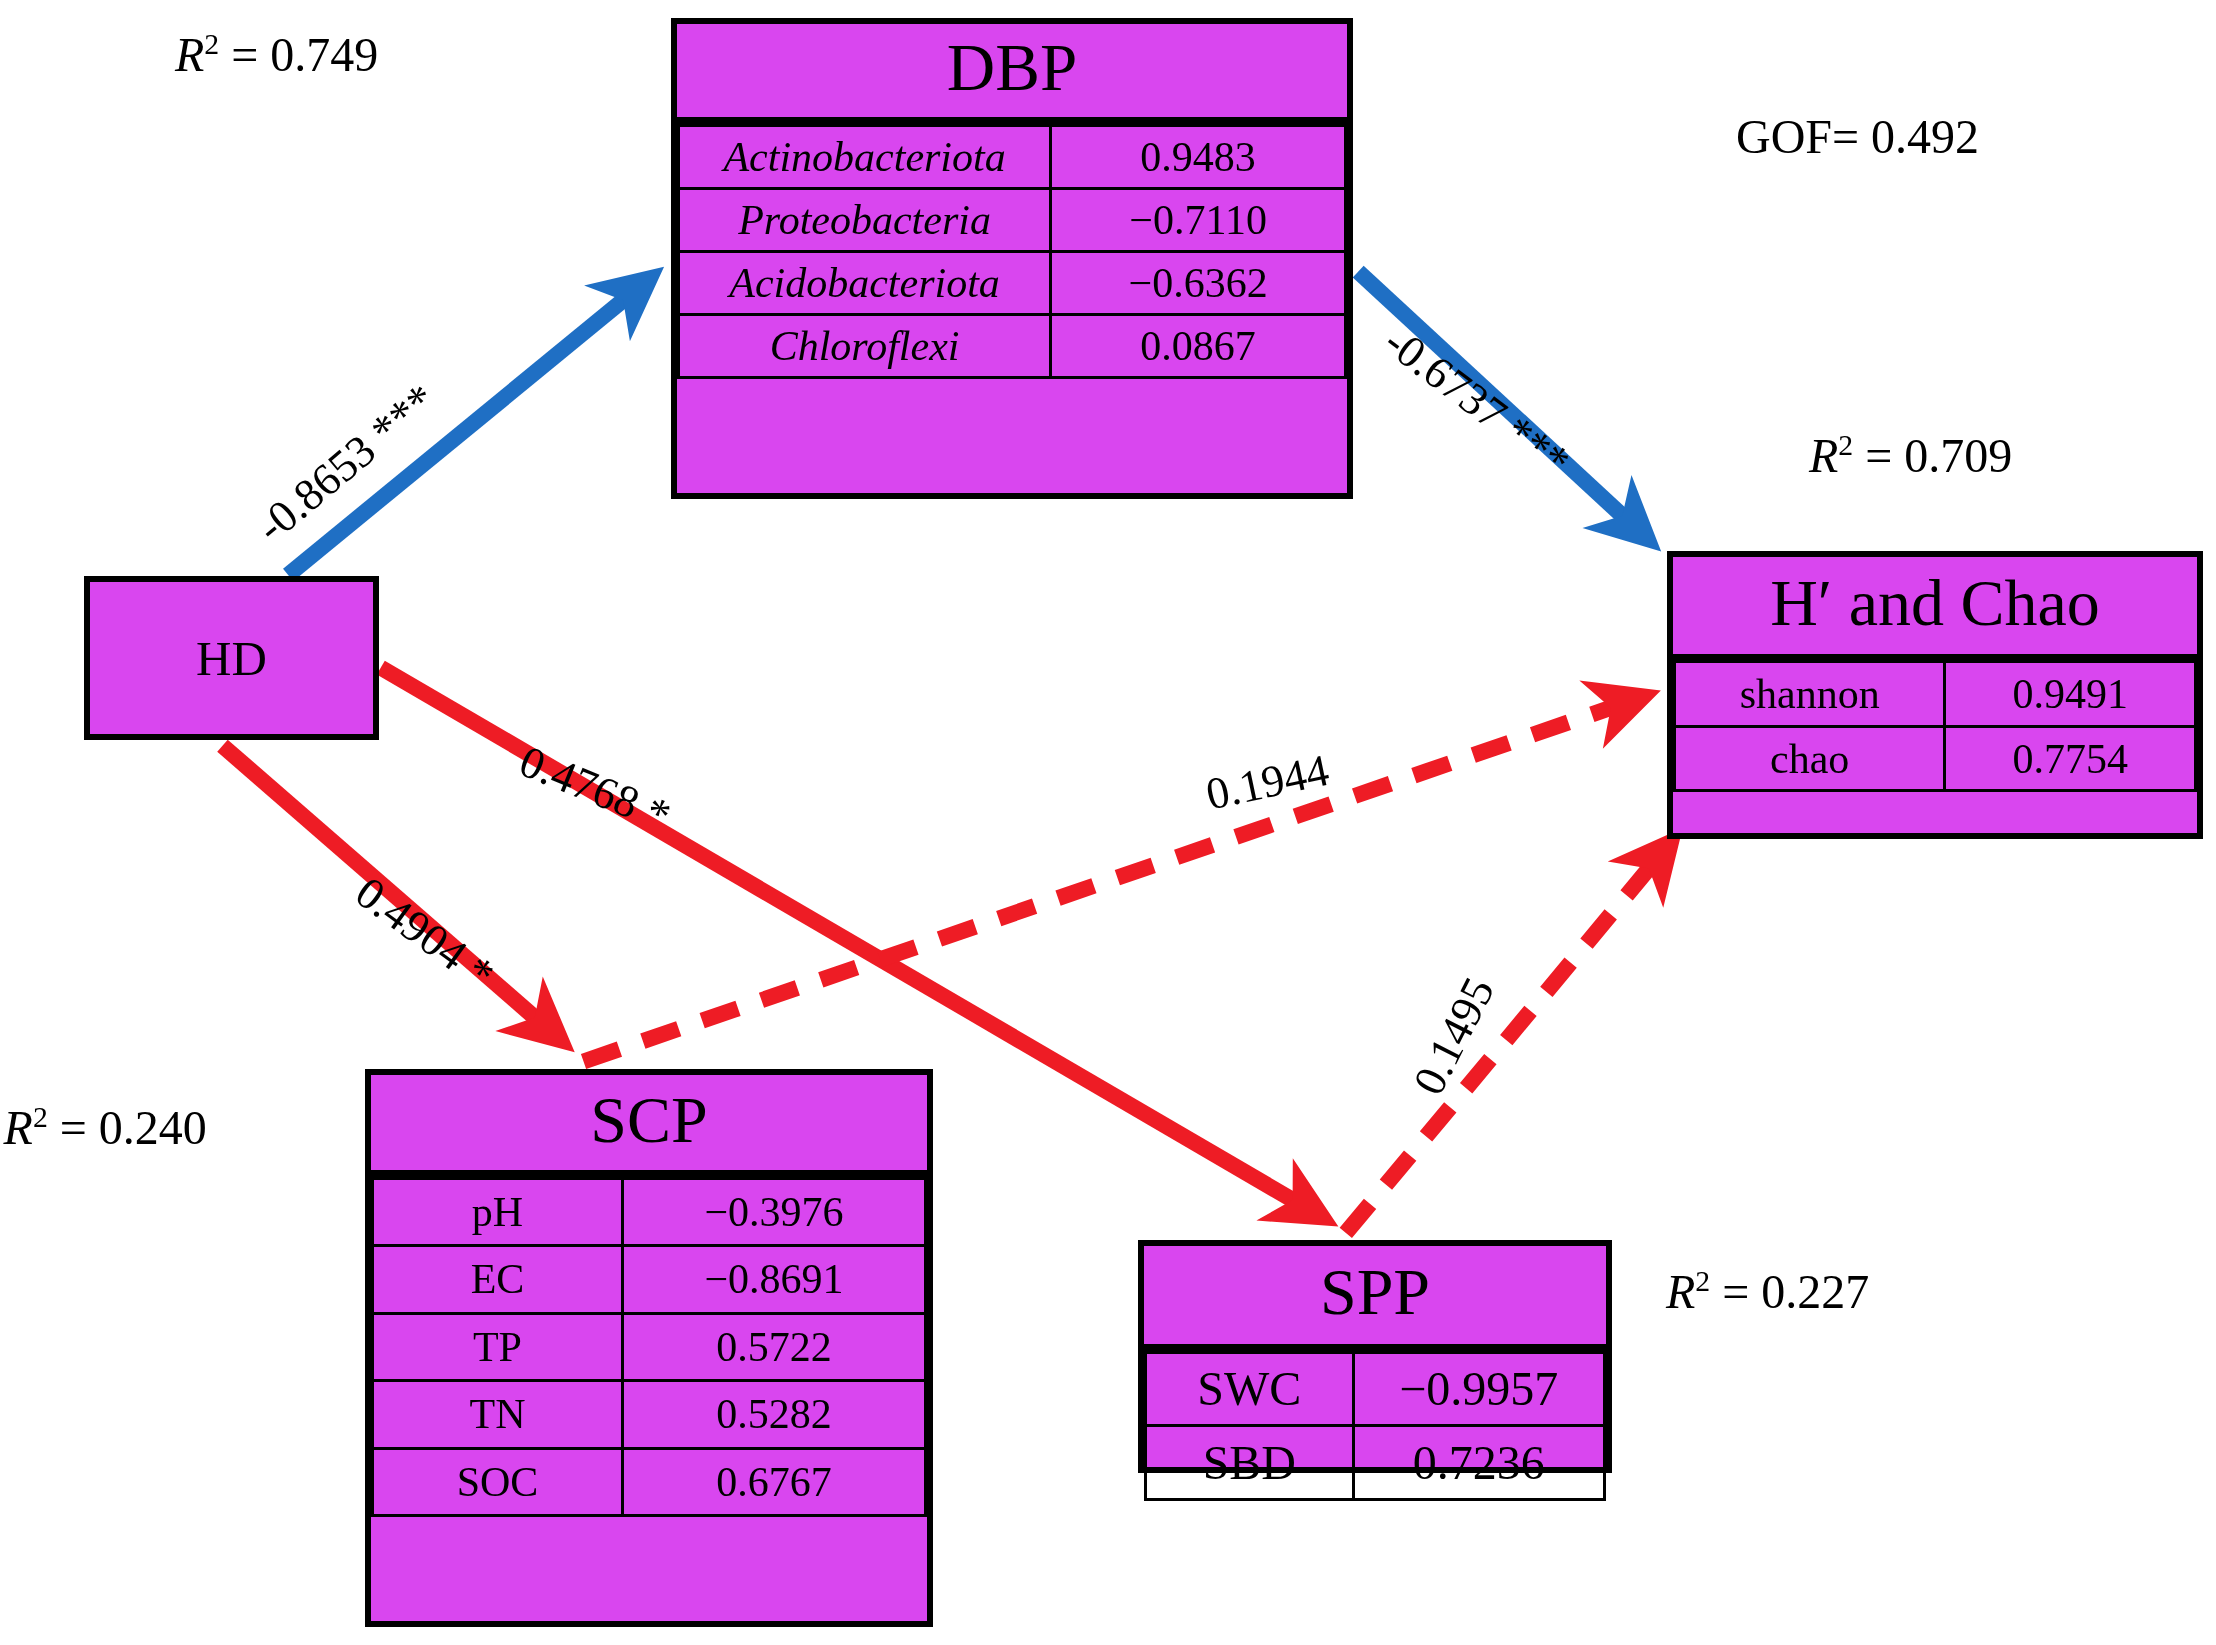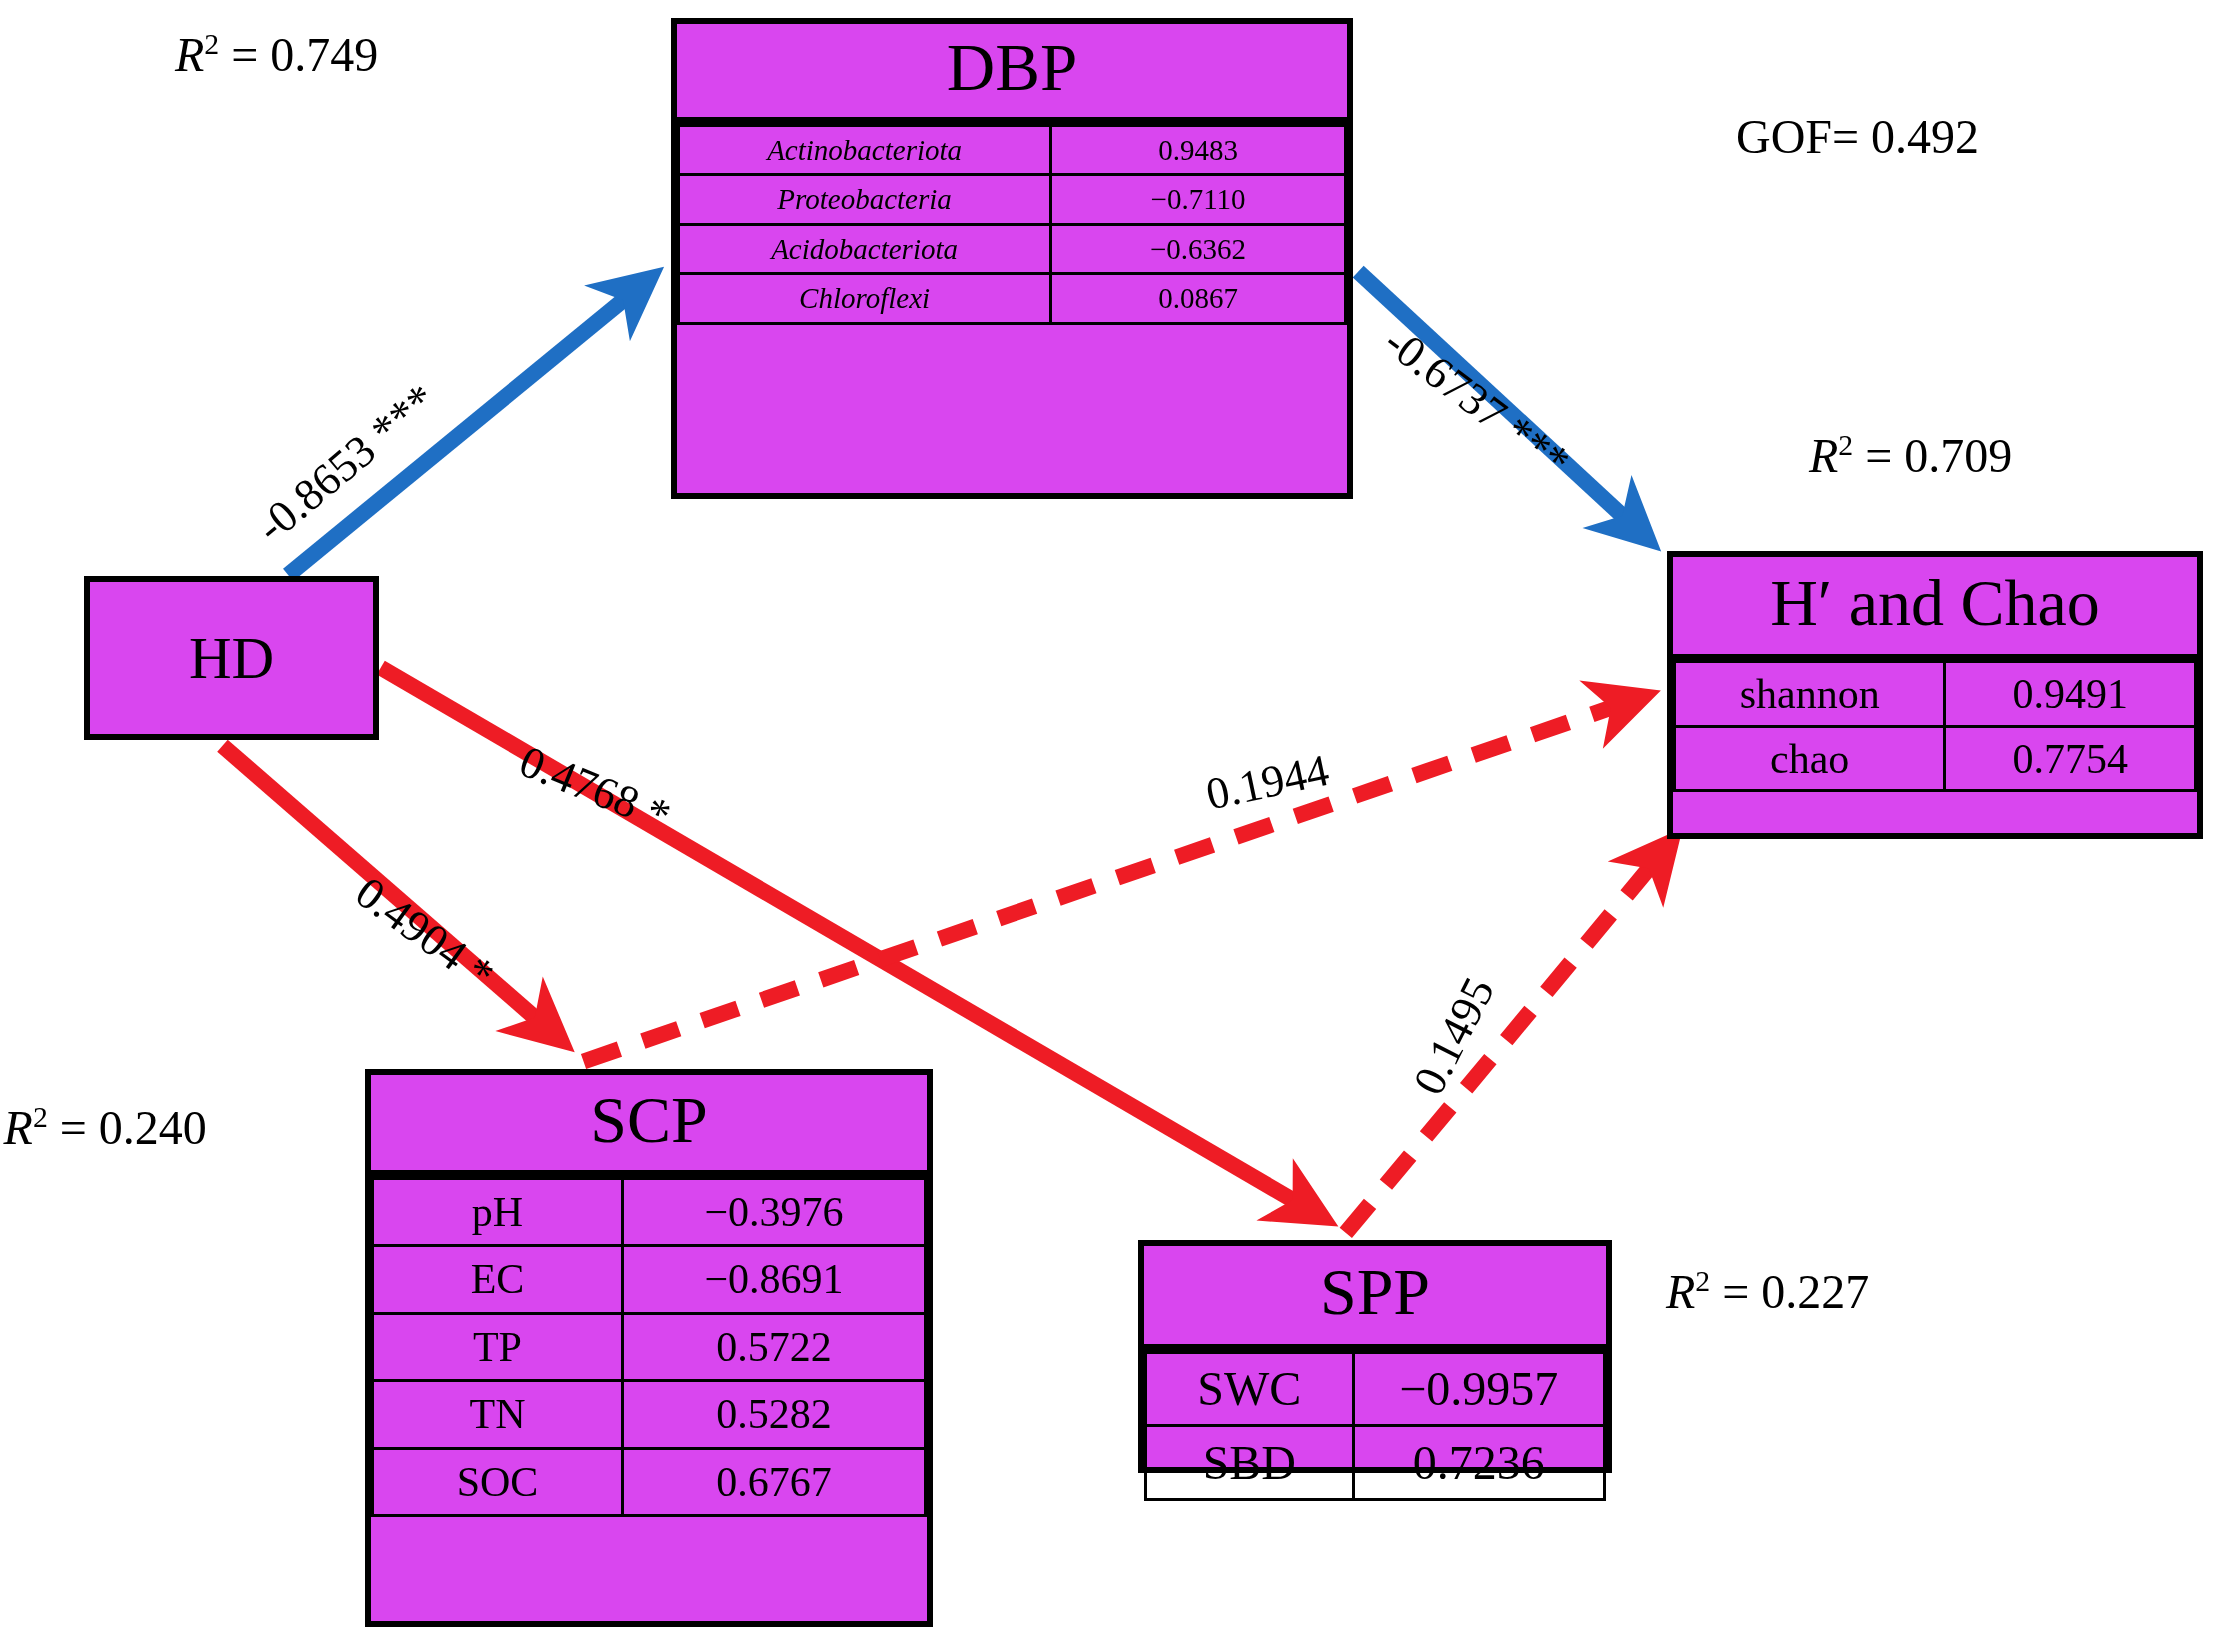--- a/index.html
+++ b/index.html
@@ -44,30 +44,30 @@
     white-space:nowrap;
     line-height:1.05;
   }
   .node table td.ind{width:56%;}
   .node table td.val{width:44%;}
   .node.italic-ind table td.ind{font-style:italic;}
 
   
   #node-dbp{left:671px;top:18px;width:682px;height:481px;}
   #node-dbp .title{font-size:67px;padding:10.2px 7.3px 16px;}
-  #node-dbp table td{font-size:29px;padding:8px 4.4px;}
+  #node-dbp table td{font-size:42px;padding:8px 4.4px;}
 
   #node-hchao{left:1667px;top:551px;width:536px;height:288px;}
   #node-hchao .title{font-size:66px;padding:13px 7.3px 17.5px;}
   #node-hchao table td{font-size:42px;padding:8.8px 4.4px;}
   #node-hchao table td.ind{width:52%;}
   #node-hchao table td.val{width:48%;}
 
   #node-hd{left:84px;top:576px;width:295px;height:164px;display:flex;align-items:center;justify-content:center;}
-  #node-hd .title{font-size:59px;padding:0;font-family:Liberation Serif, serif;}
+  #node-hd .title{font-size:49px;padding:0;font-family:Liberation Serif, serif;}
 
   #node-scp{left:365px;top:1069px;width:568px;height:558px;}
   #node-scp .title{font-size:66px;padding:11.7px 7.3px 17.5px;}
   #node-scp table td{font-size:42px;padding:10.2px 4.4px;}
   #node-scp table td.ind{width:45%;}
   #node-scp table td.val{width:55%;}
 
   #node-spp{left:1138px;top:1240px;width:474px;height:233px;}
   #node-spp .title{font-size:66px;padding:13px 7.3px 19px;}
   #node-spp table td{font-size:48px;padding:10.2px 4.4px;}

